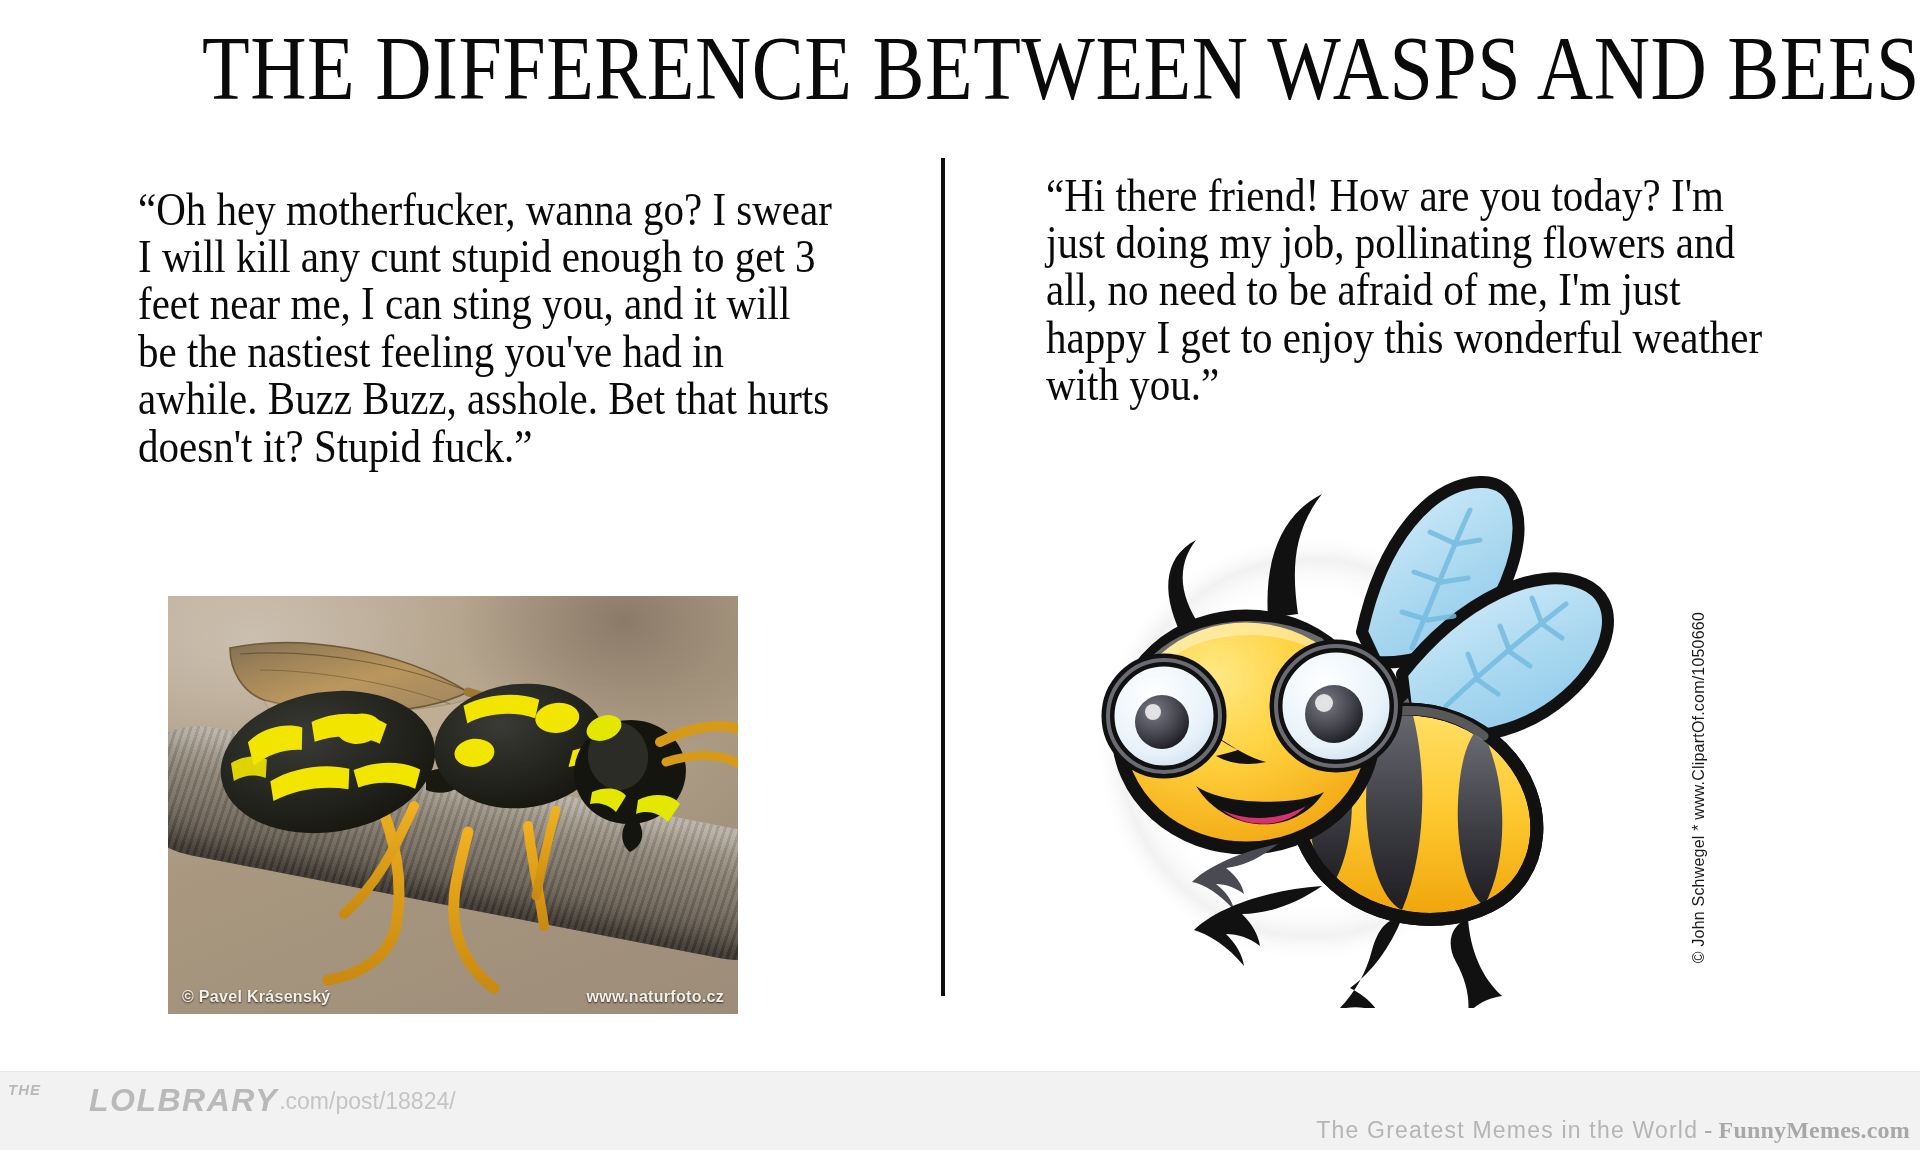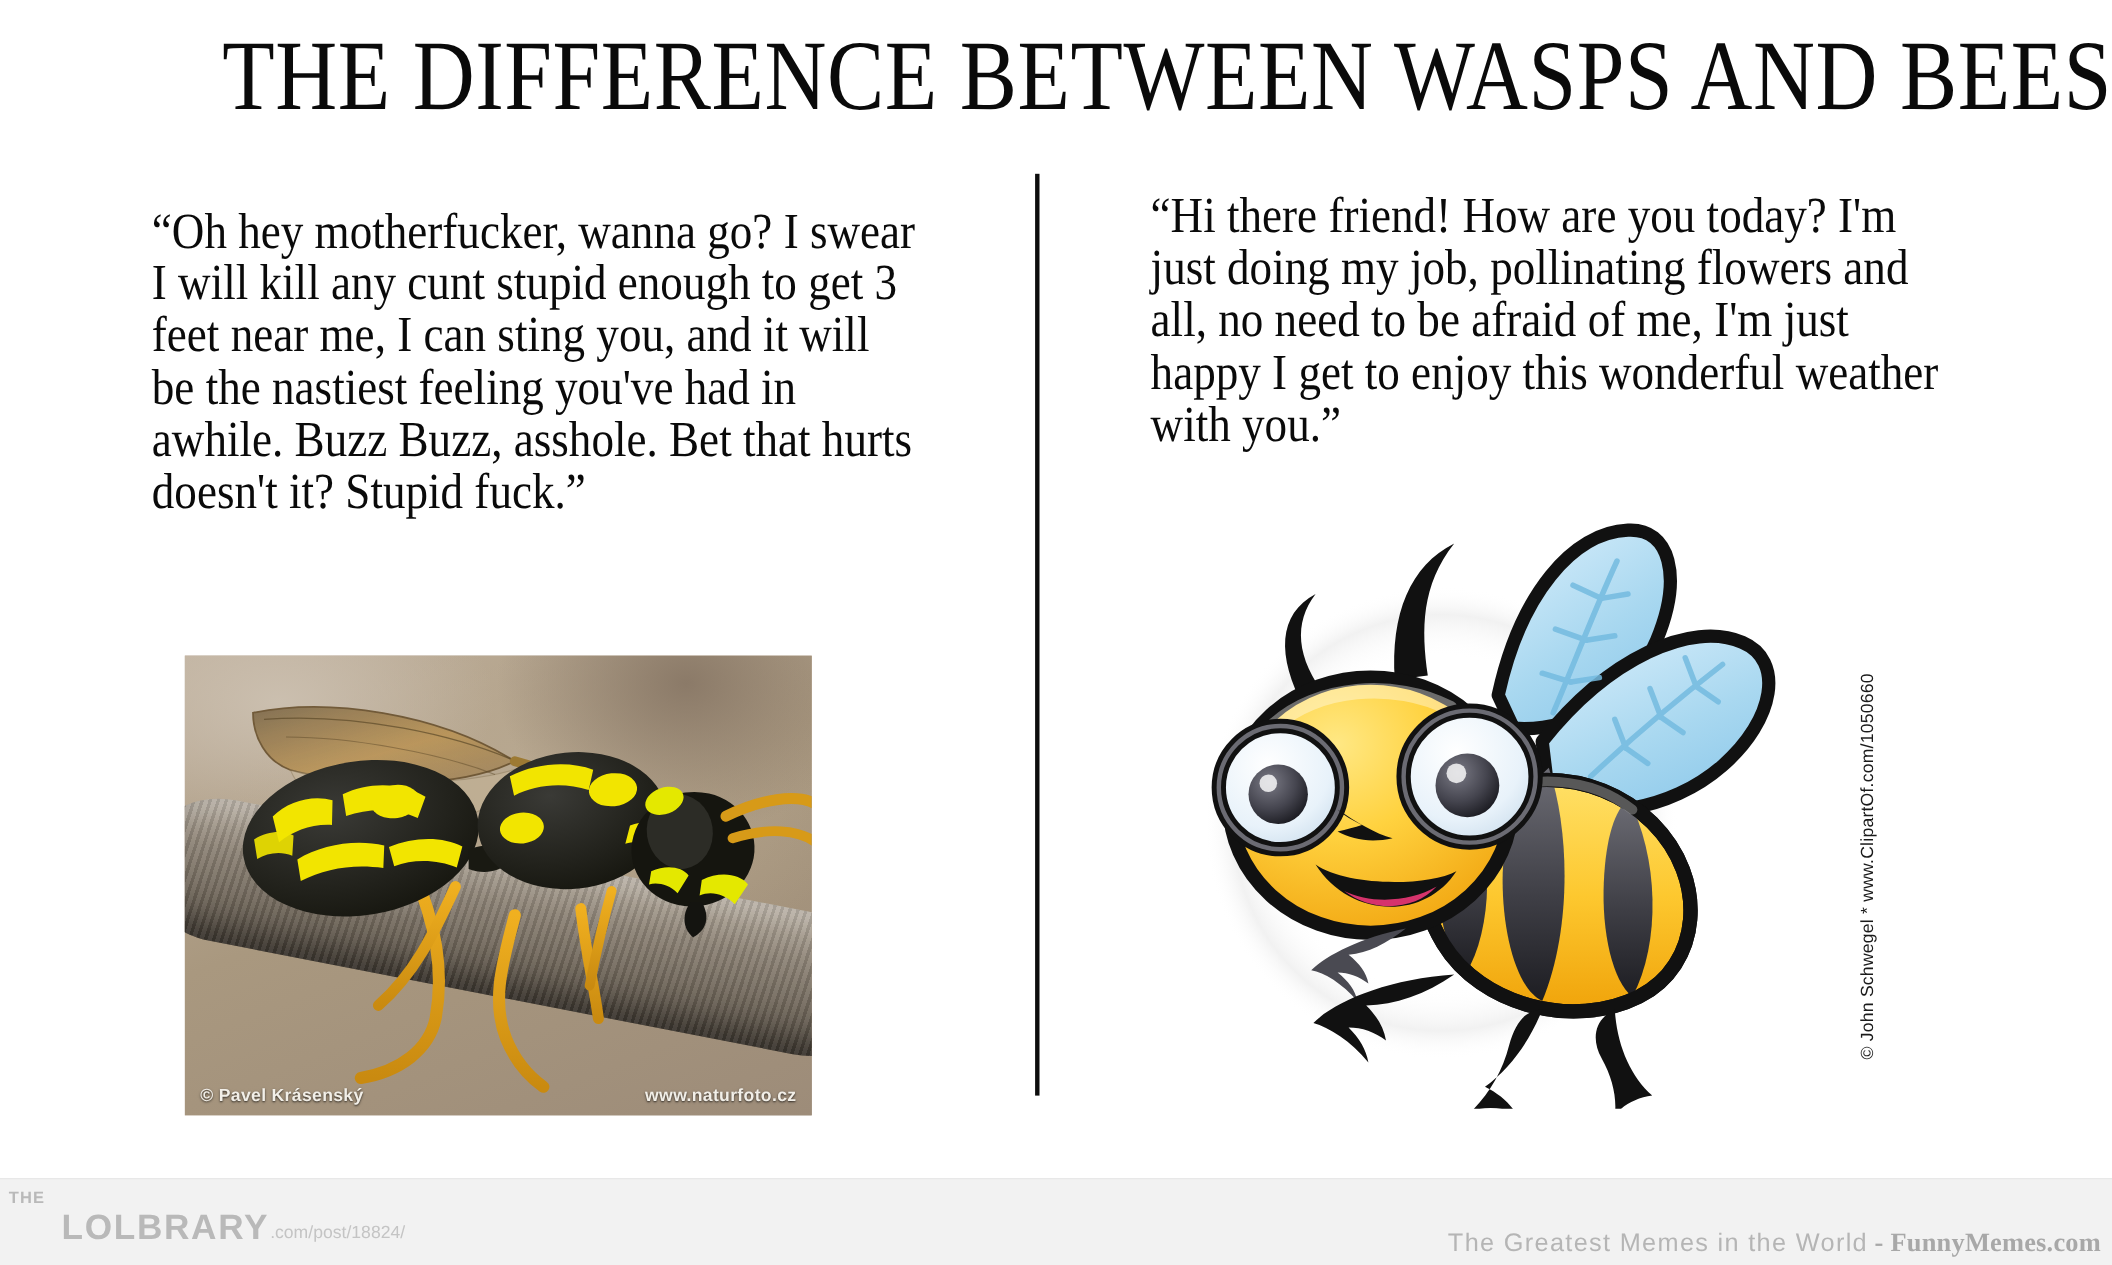--- a/index.html
+++ b/index.html
@@ -148,42 +148,43 @@
   }
   .lolbrary {
     position: absolute;
     left: 8px; top: 10px;
     display: flex;
     align-items: flex-end;
     color: #b9b9b9;
   }
   .lol-stack {
     display: flex;
-    flex-direction: column;
+    flex-direction: row;
     line-height: 1;
+    font-style: italic;
   }
   .lol-the {
     font-family: "Liberation Sans", sans-serif;
     font-weight: bold;
     font-size: 15px;
     letter-spacing: 1px;
     color: #b9b9b9;
   }
   .lol-main {
     font-family: "Liberation Sans", sans-serif;
     font-weight: bold;
     font-size: 32px;
     letter-spacing: 1.5px;
     color: #b9b9b9;
     margin-top: 2px;
     margin-left: 48px;
   }
   .lol-url {
     font-family: "Liberation Sans", sans-serif;
-    font-size: 16px;
+    font-size: 23px;
     color: #c4c4c4;
     margin-left: 1px;
     padding-bottom: 1px;
   }
   .funny {
     position: absolute;
     right: 10px;
     bottom: 6px;
     display: flex;
     align-items: baseline;

